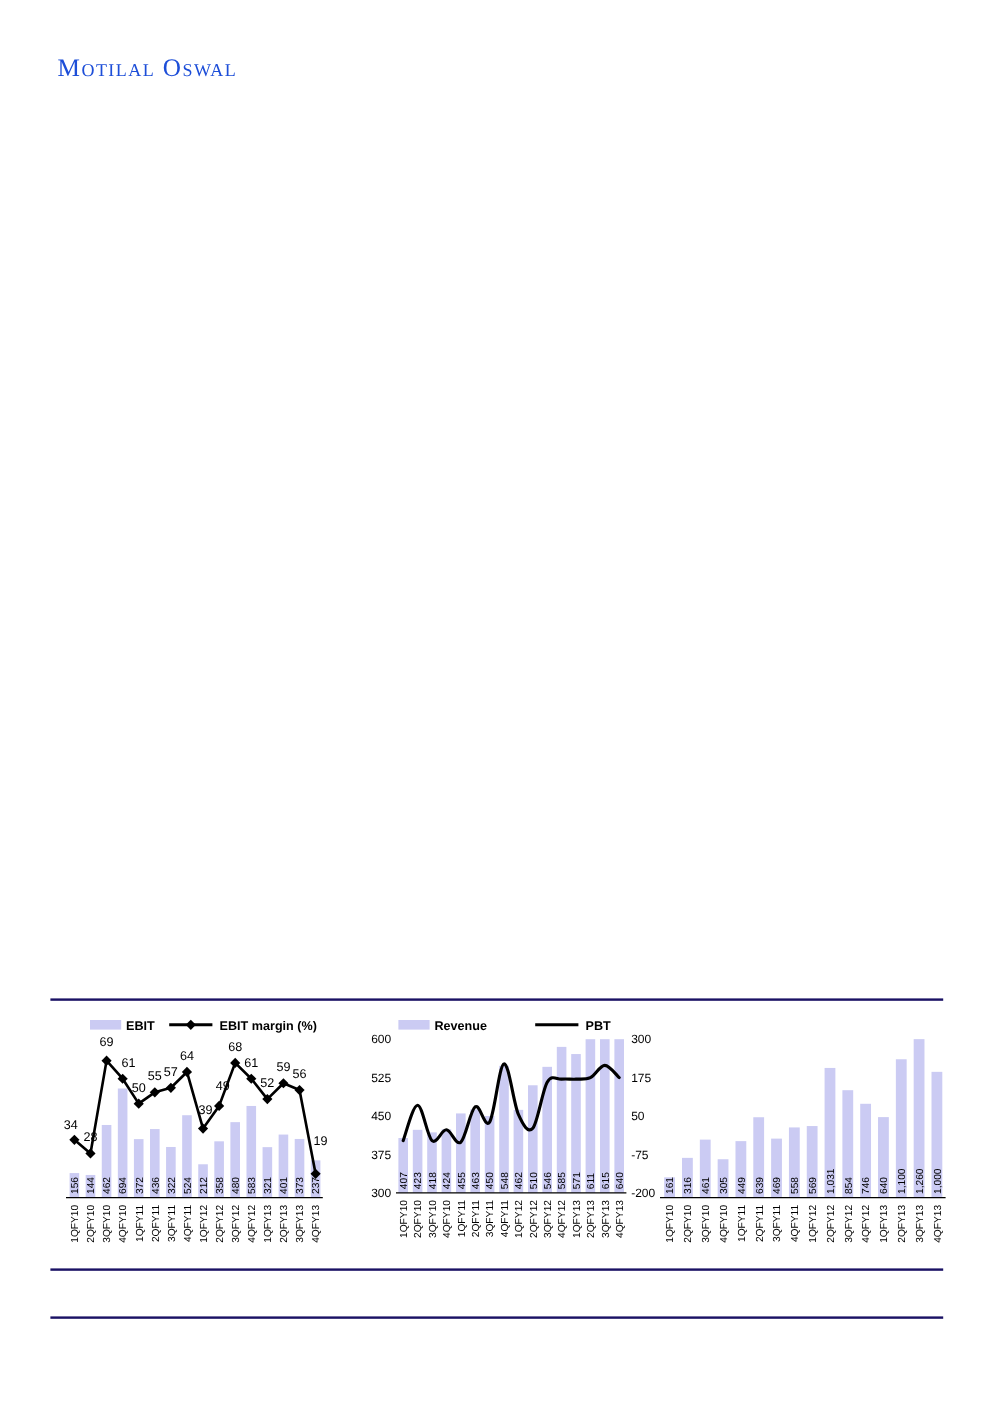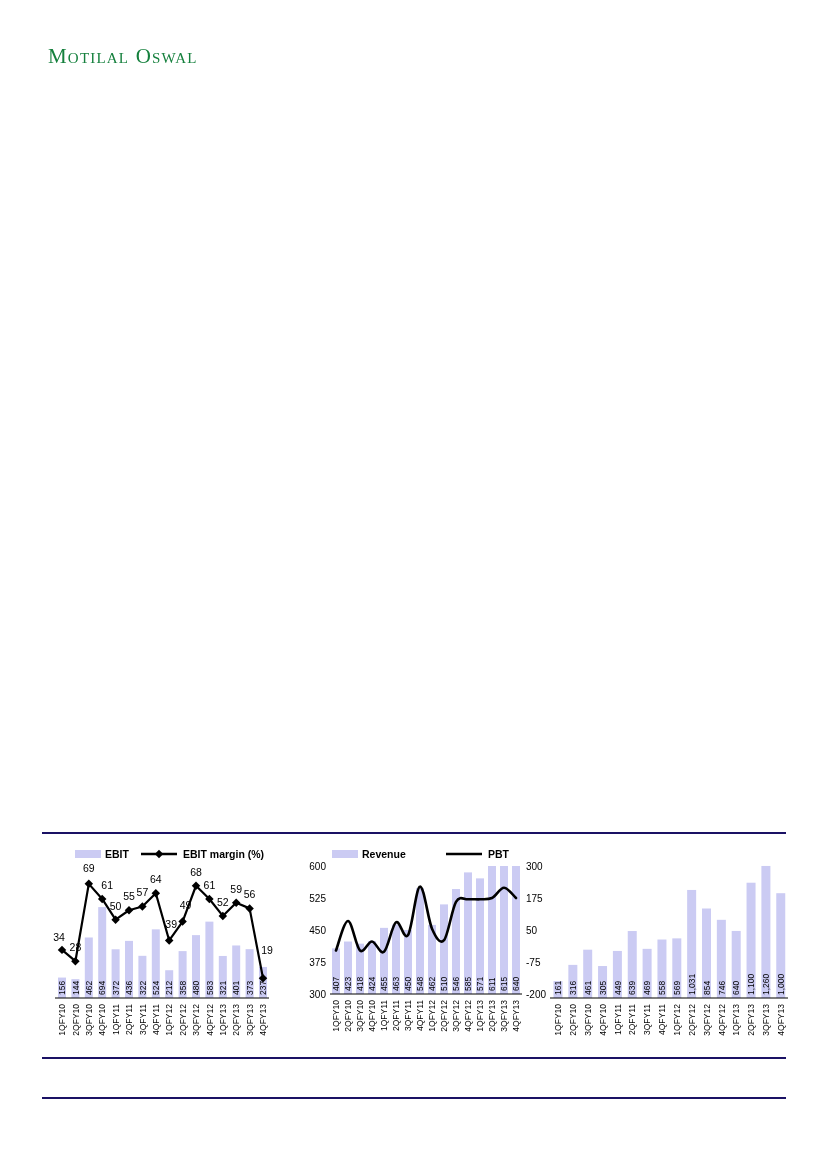--- a/index.html
+++ b/index.html
@@ -1,19 +1,19 @@
 <!DOCTYPE html>
 <html><head>
 <meta charset="utf-8">
 <style>
   html,body{margin:0;padding:0;background:#ffffff;}
   .page{position:relative;width:826px;height:1169px;background:#ffffff;overflow:hidden;
         font-family:"Liberation Sans",sans-serif;}
   .logo{position:absolute;left:48px;top:44px;font-family:"Liberation Serif",serif;
-        font-variant:small-caps;font-size:21px;letter-spacing:1.2px;color:#15803d;}
+        font-variant:small-caps;font-size:21px;letter-spacing:1.2px;color:#1d4ed8;}
   .rule{position:absolute;left:42px;width:744px;height:2px;background:#1a1164;}
   #rule-top{top:832px;}
   #rule-b1{top:1057px;}
   #rule-b2{top:1097px;}
   figure.chart{position:absolute;margin:0;padding:0;top:845px;}
   #chart-0{left:53px;}
   #chart-1{left:296px;}
   #chart-2{left:548px;}
   svg text{font-family:"Liberation Sans",sans-serif;fill:#000;}
 </style>

